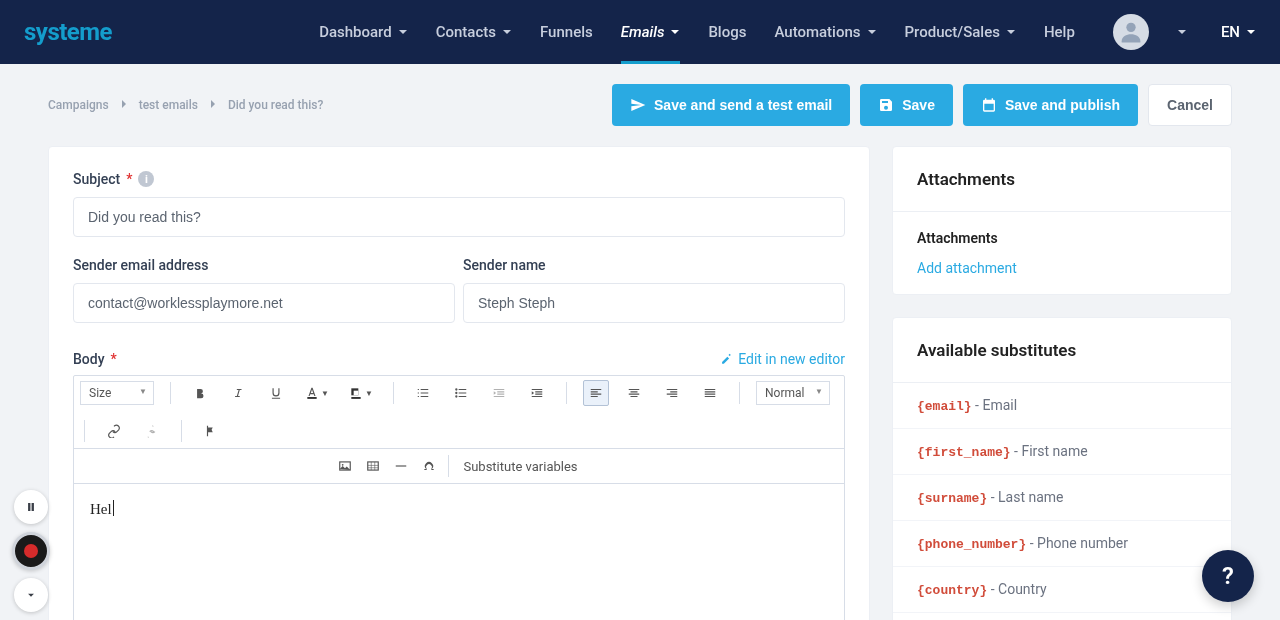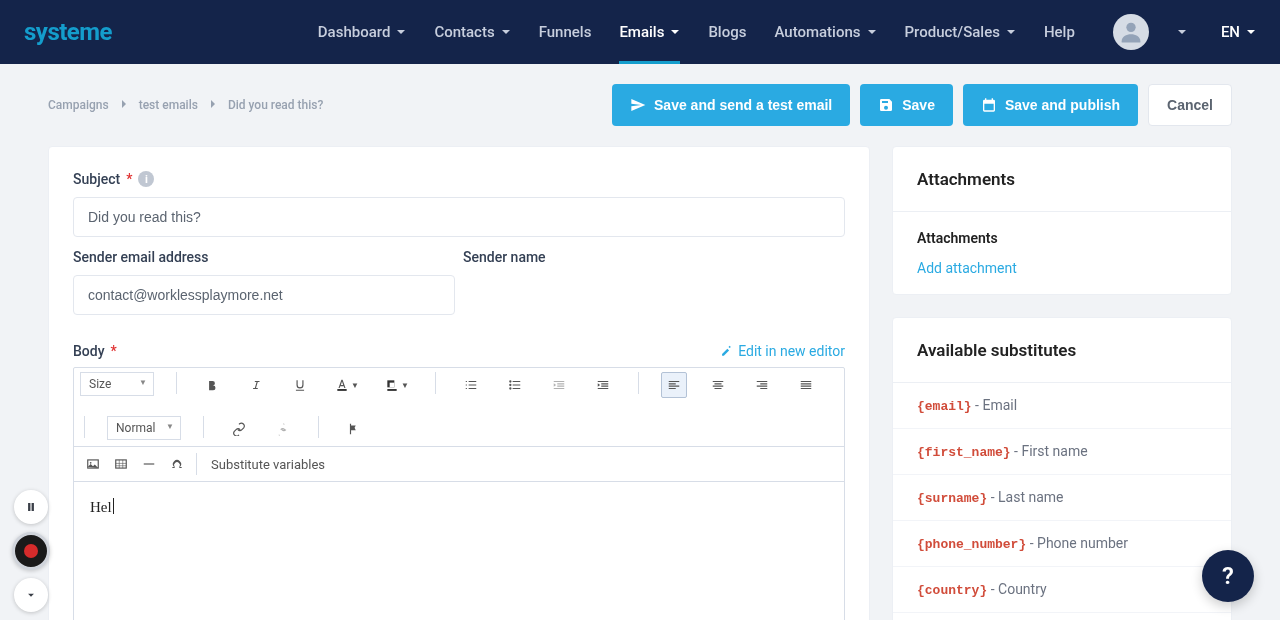--- a/index.html
+++ b/index.html
@@ -3,21 +3,21 @@
 <meta charset="utf-8">
 <style>
 * { margin: 0; padding: 0; box-sizing: border-box; }
 body { font-family: -apple-system, BlinkMacSystemFont, "Segoe UI", Roboto, sans-serif; background: #f1f3f6; color: #333; }
 
 
 .header { background: #14244a; height: 64px; display: flex; align-items: center; padding: 0 24px; }
 .logo { color: #149dcc; font-weight: 700; font-size: 24px; letter-spacing: -0.5px; }
 .nav { display: flex; align-items: center; margin-left: auto; gap: 28px; height: 100%; }
 .nav-item { color: #c7cedd; font-size: 15px; font-weight: 500; display: flex; align-items: center; gap: 6px; height: 100%; cursor: pointer; position: relative; }
-.nav-item.active { color: #fff; }
+.nav-item.active { color: #fff; font-style: italic; }
 .nav-item.active::after { content: ''; position: absolute; bottom: 0; left: 0; right: 0; height: 3px; background: #149dcc; }
 .chev { width: 10px; height: 10px; display: inline-flex; }
 .chev svg { width: 10px; height: 10px; fill: currentColor; }
 .avatar { width: 36px; height: 36px; border-radius: 50%; background: #d6dce5; display: inline-flex; align-items: center; justify-content: center; margin-left: 10px; }
 .avatar svg { width: 28px; height: 28px; fill: #94a3b8; }
 .lang { color: #fff; font-size: 15px; font-weight: 500; display: flex; align-items: center; gap: 6px; margin-left: 6px; }
 
 
 .actionbar { display: flex; align-items: center; padding: 20px 48px; gap: 12px; }
 .breadcrumb { display: flex; align-items: center; gap: 10px; color: #97a1b0; font-size: 12px; font-weight: 500; }
@@ -31,30 +31,30 @@
 
 .content { display: flex; gap: 22px; padding: 0 48px 40px; align-items: flex-start; }
 .card { background: #fff; border-radius: 4px; padding: 24px; border: 1px solid #eceff4; }
 .main { flex: 1; }
 .side { width: 340px; display: flex; flex-direction: column; gap: 22px; }
 
 .label { font-size: 14px; color: #344054; font-weight: 500; margin-bottom: 10px; display: flex; align-items: center; gap: 6px; }
 .req { color: #e03030; }
 .info-icon { width: 16px; height: 16px; border-radius: 50%; background: #c0c7d2; display: inline-flex; align-items: center; justify-content: center; color: #fff; font-size: 11px; font-weight: 700; }
 .input { width: 100%; border: 1px solid #e3e7ee; border-radius: 4px; padding: 11px 14px; font-size: 14px; color: #5b6470; background: #fff; }
-.row { display: flex; gap: 8px; margin-top: 12px; }
+.row { display: flex; gap: 8px; margin-top: 20px; }
 .col { flex: 1; }
 
 .body-head { display: flex; align-items: flex-end; margin-top: 28px; }
 .editlink { margin-left: auto; color: #2aaae2; font-size: 14px; display: inline-flex; align-items: center; gap: 6px; cursor: pointer; }
 .editlink svg { width: 14px; height: 14px; fill: #2aaae2; }
 
 .editor { border: 1px solid #d7dde7; border-radius: 2px; margin-top: 8px; }
-.toolbar { display: flex; align-items: flex-start; padding: 4px 6px; border-bottom: 1px solid #d7dde7; gap: 18px; flex-wrap: wrap; }
-.toolbar-row2 { display: flex; align-items: center; padding: 4px 6px; border-bottom: 1px solid #d7dde7; gap: 2px; }
+.toolbar { display: flex; align-items: center; padding: 4px 6px; border-bottom: 1px solid #d7dde7; gap: 12px; flex-wrap: wrap; }
+.toolbar-row2 { display: flex; align-items: center; padding: 4px 6px; border-bottom: 1px solid #d7dde7; gap: 2px; justify-content: center; }
 .tbtn { width: 26px; height: 26px; display: inline-flex; align-items: center; justify-content: center; cursor: pointer; border-radius: 2px; color: #555; }
 .tbtn.selected { border: 1px solid #b3c2d6; background: #eaf1fa; }
 .tbtn svg { width: 14px; height: 14px; fill: currentColor; }
 .tsep { width: 1px; height: 22px; background: #d7dde7; margin: 0 4px; }
 .tsel { border: 1px solid #d7dde7; font-size: 12px; padding: 4px 22px 4px 8px; color: #555; position: relative; min-width: 74px; cursor: pointer; }
 .tsel::after { content: '▼'; position: absolute; right: 6px; top: 5px; font-size: 8px; color: #888; }
 .tsub { font-size: 13px; color: #555; padding: 4px 8px; cursor: pointer; }
 .color-drop { display: inline-flex; align-items: center; width: 32px; justify-content: center; }
 
 .editor-body { padding: 16px; min-height: 180px; font-family: Georgia, serif; font-size: 15px; color: #222; }
@@ -200,20 +200,21 @@
         <span class="info-icon">i</span>
       </div>
     <input class="input" value="Did you read this?" style="">
     <div class="row">
       <div class="col">
         <div class="label">Sender email address</div>
         <input class="input" value="contact@worklessplaymore.net" style="">
       </div>
       <div class="col">
         <div class="label">Sender name</div>
+        <input class="input" value="Steph Steph" style="">
       </div>
     </div>
     <div class="body-head">
       <div class="label" style="margin-bottom:0">
           <span>Body</span>
           <span class="req">*</span>
         </div>
       <div class="editlink">
           <svg viewBox="0 0 24 24">
             <path d="M7 17l9-9 3 3-9 9H7v-3zm13-10l-2-2 2-2 2 2-2 2z"></path>

